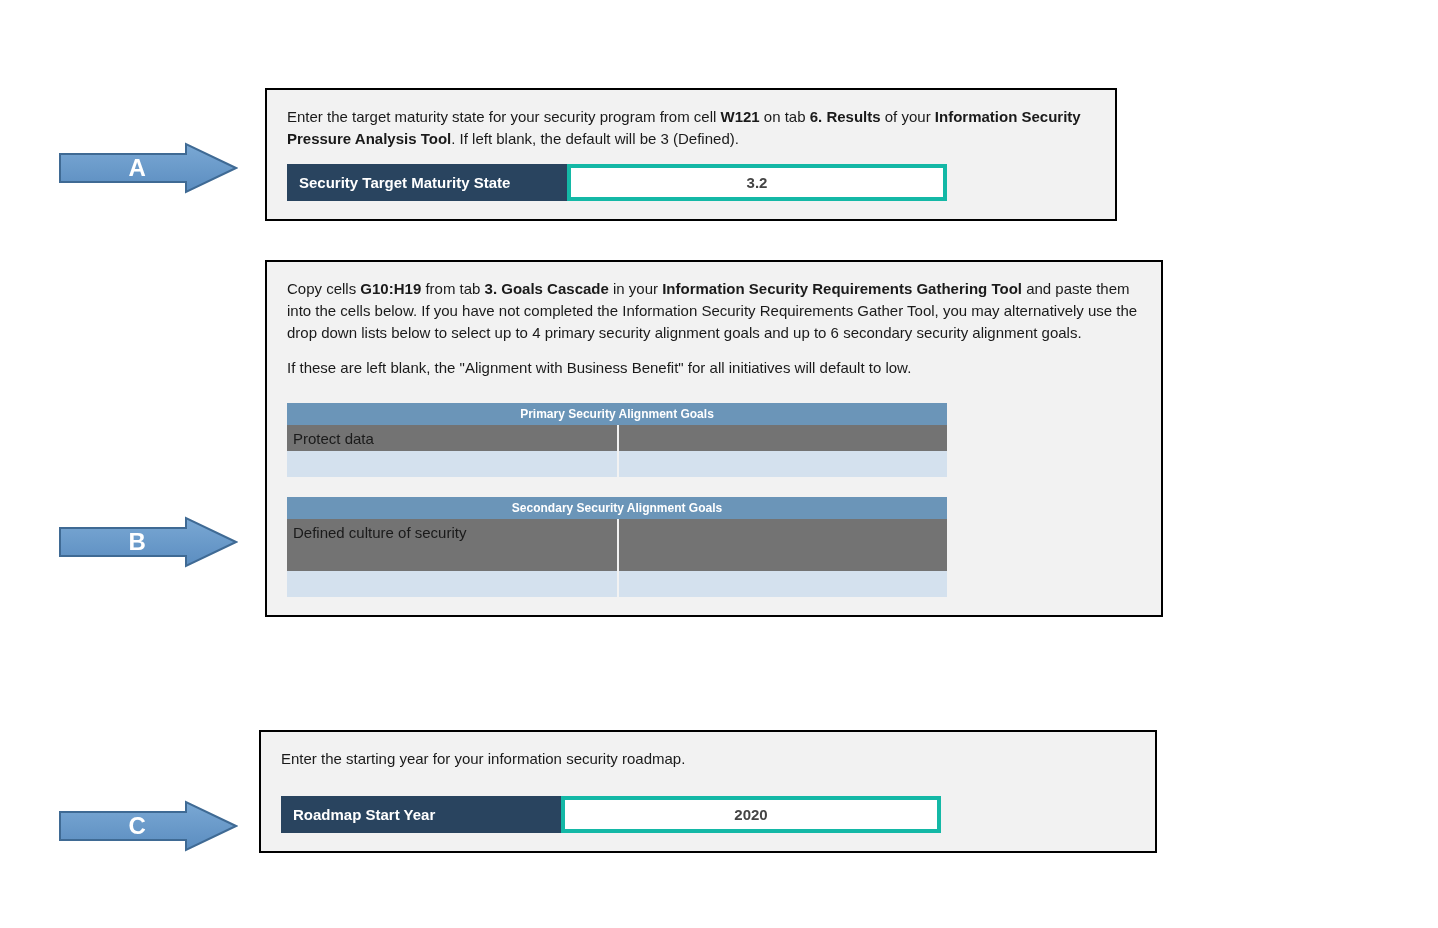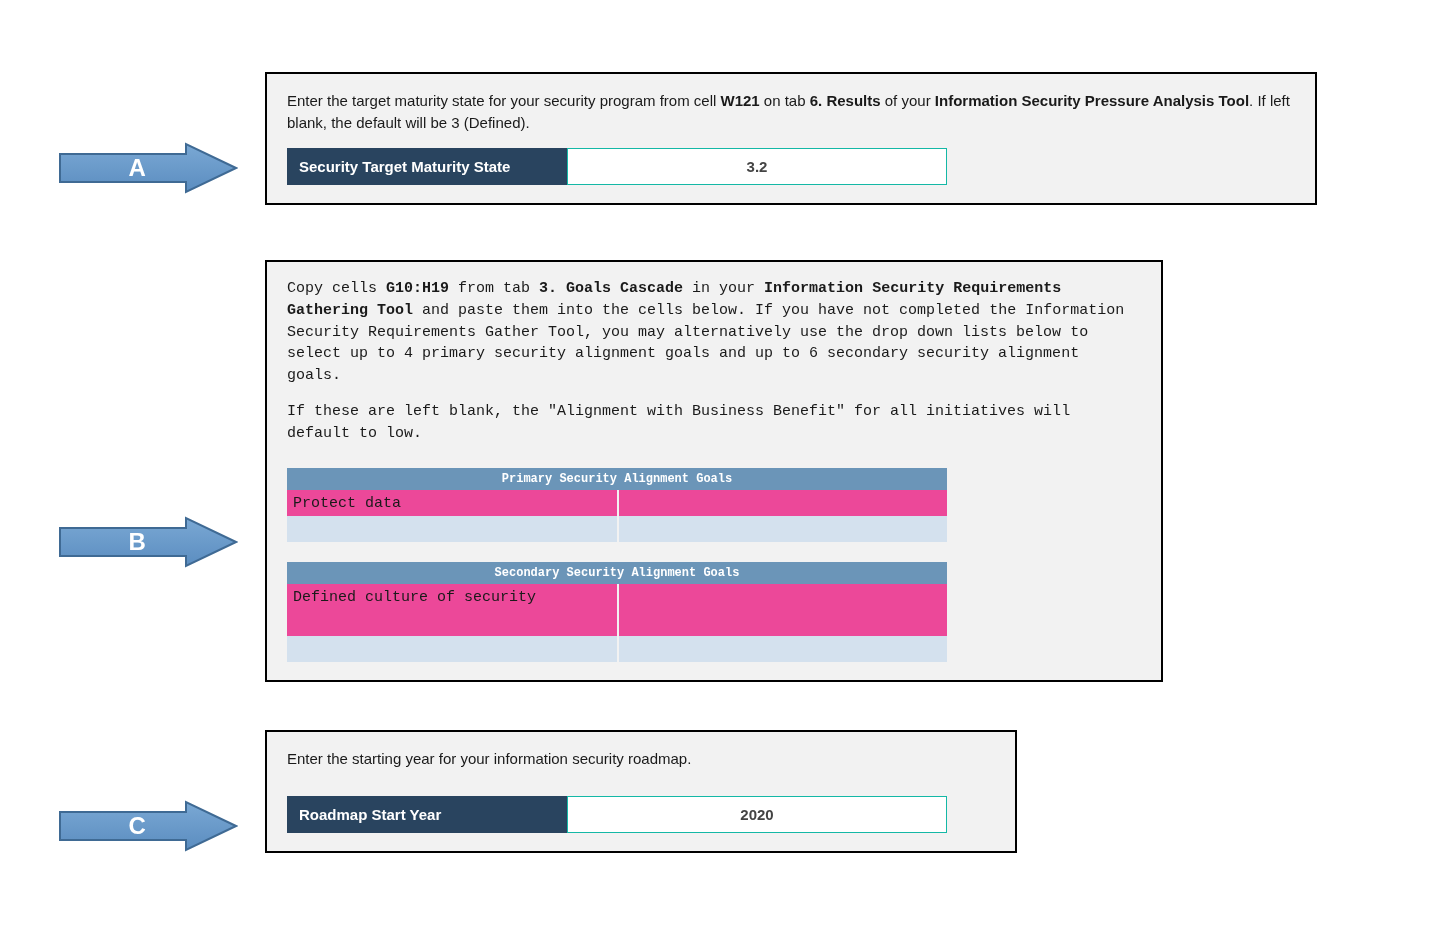--- a/index.html
+++ b/index.html
@@ -51,21 +51,21 @@
     background: #29445f;
     color: #ffffff;
     font-weight: 700;
     padding: 10px 12px;
     flex: 0 0 280px;
     display: flex;
     align-items: center;
   }
   .labelval .white {
     background: #ffffff;
-    border: 1px solid #14b8a6;
+    border: 4px solid #14b8a6;
     flex: 1 1 auto;
     display: flex;
     align-items: center;
     justify-content: center;
     font-weight: 700;
     color: #444;
   }
 
   .goals-table {
     width: 660px;
@@ -77,21 +77,21 @@
     text-align: center;
     padding: 4px 0;
     font-size: 12px;
   }
   .goals-table .row {
     display: flex;
     height: 26px;
   }
   .goals-table .row.alt .cell { background: #d4e1ee; }
   .goals-table .row .cell {
-    background: #ec4899;
+    background: #737373;
     flex: 1 1 50%;
     padding: 2px 6px;
     display: flex;
     align-items: center;
     color: #1a1a1a;
   }
   .goals-table .row .cell + .cell {
     border-left: 2px solid #f2f2f2;
   }
   .goals-table .gap {
@@ -110,21 +110,21 @@
         <linearGradient id="gA" x1="0" y1="0" x2="0" y2="1">
           <stop offset="0" stop-color="#7aa8d4"></stop>
             <stop offset="1" stop-color="#5b8dc0"></stop>
         </linearGradient>
       </defs>
       <polygon points="2,12 128,12 128,2 178,26 128,50 128,40 2,40" fill="url(#gA)" stroke="#3f6a94" stroke-width="2"></polygon>
     </svg>
     <span class="letter">A</span>
   </div>
 
-  <div class="panel" style="left:265px; top:72px; width:1052px;">
+  <div class="panel" style="left:265px; top:88px; width:852px;">
     <p>
       <span>Enter the target maturity state for your security program from cell </span><b>W121</b><span> on tab </span><b>6. Results</b><span> of your </span><b>Information Security Pressure Analysis Tool</b><span>. If left blank, the default will be 3 (Defined).</span>
     </p>
     <div class="labelval">
       <div class="dark">Security Target Maturity State</div>
       <div class="white">3.2</div>
     </div>
   </div>
 
   <div class="arrow" style="left:58px; top:516px;">
@@ -133,21 +133,21 @@
         <linearGradient id="gB" x1="0" y1="0" x2="0" y2="1">
           <stop offset="0" stop-color="#7aa8d4"></stop>
             <stop offset="1" stop-color="#5b8dc0"></stop>
         </linearGradient>
       </defs>
       <polygon points="2,12 128,12 128,2 178,26 128,50 128,40 2,40" fill="url(#gB)" stroke="#3f6a94" stroke-width="2"></polygon>
     </svg>
     <span class="letter">B</span>
   </div>
 
-  <div class="panel" style="left:265px; top:260px; width:898px;font-family:Liberation Mono, monospace;">
+  <div class="panel" style="left:265px; top:260px; width:898px;">
     <p>
       <span>Copy cells </span><b>G10:H19</b><span> from tab </span><b>3. Goals Cascade </b><span> in your </span><b>Information Security Requirements Gathering Tool</b><span> and paste them into the cells below. If you have not completed the Information Security Requirements Gather Tool, you may alternatively use the drop down lists below to select up to 4 primary security alignment goals and up to 6 secondary security alignment goals.</span>
     </p>
     <p class="last">If these are left blank, the "Alignment with Business Benefit" for all initiatives will default to low.</p>
 
     <div class="goals-table">
       <div class="hdr">Primary Security Alignment Goals</div>
       <div class="row">
         <div class="cell">Protect data</div>
         <div class="cell"></div>
@@ -179,21 +179,21 @@
         <linearGradient id="gC" x1="0" y1="0" x2="0" y2="1">
           <stop offset="0" stop-color="#7aa8d4"></stop>
             <stop offset="1" stop-color="#5b8dc0"></stop>
         </linearGradient>
       </defs>
       <polygon points="2,12 128,12 128,2 178,26 128,50 128,40 2,40" fill="url(#gC)" stroke="#3f6a94" stroke-width="2"></polygon>
     </svg>
     <span class="letter">C</span>
   </div>
 
-  <div class="panel" style="left:265px; top:730px; width:752px;">
+  <div class="panel" style="left:259px; top:730px; width:898px;">
     <p style="margin-bottom:26px;">Enter the starting year for your information security roadmap.</p>
     <div class="labelval">
       <div class="dark">Roadmap Start Year</div>
       <div class="white">2020</div>
     </div>
   </div>
 
 </div>
 
 </body></html>

